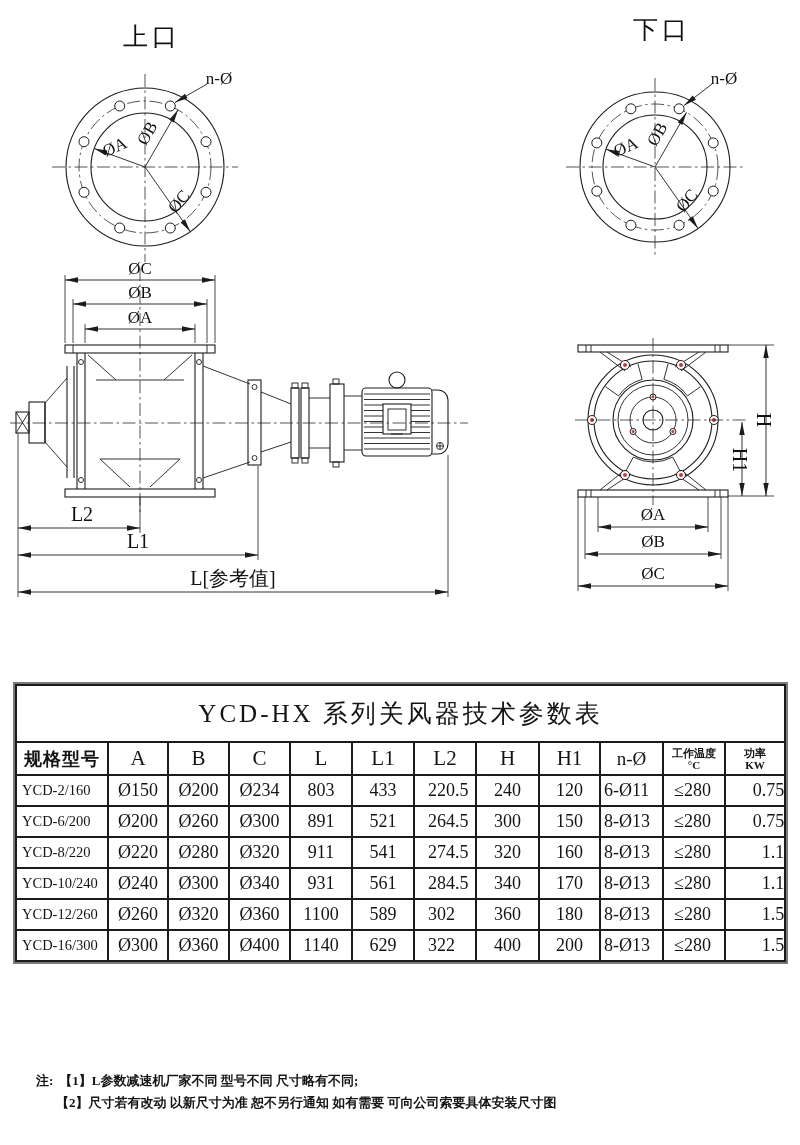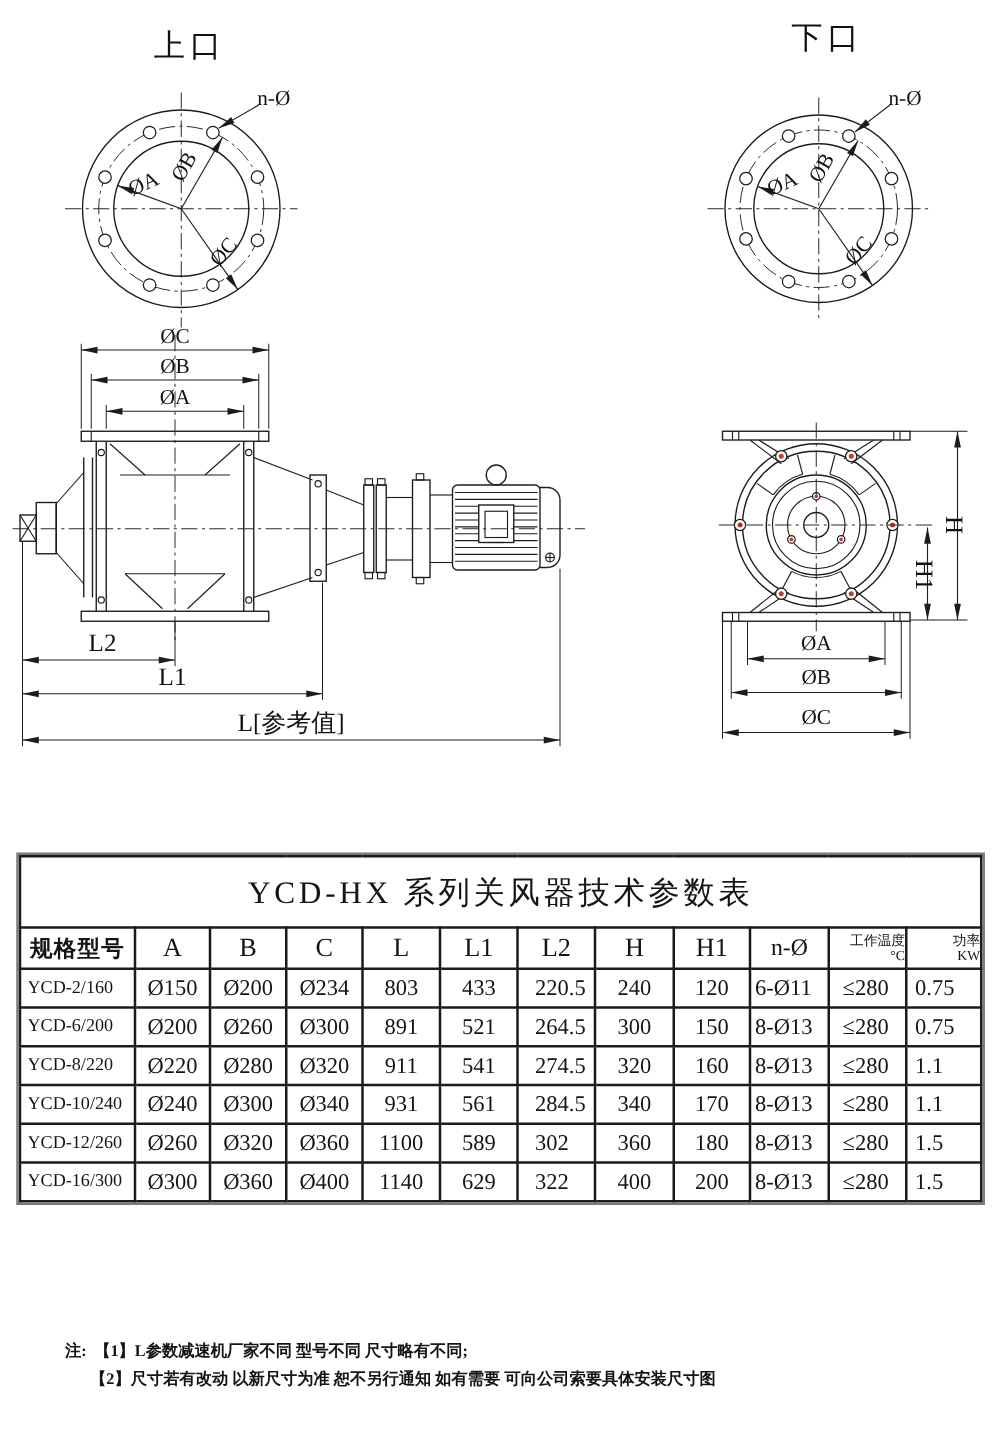--- a/index.html
+++ b/index.html
@@ -27,29 +27,29 @@
     outline:2px solid #7a7a78;
   }
   #spec-table td,#spec-table th{
     border:2px solid #1b1b1b;padding:0;overflow:hidden;white-space:nowrap;
     text-align:center;vertical-align:middle;font-weight:normal;
   }
   #spec-table .title-cell{height:55px;font-size:25px;letter-spacing:3px;}
   #spec-table thead th{height:31px;font-size:21px;}
   #spec-table thead th.model-h{font-size:18px;font-weight:bold;letter-spacing:1px;}
   #spec-table thead th.nbolt-h{font-size:19px;}
-  #spec-table thead th.two-line{font-size:11px;line-height:12px;font-weight:normal;text-align:right;}
+  #spec-table thead th.two-line{font-size:11px;line-height:12px;font-weight:bold;}
   #spec-table tbody td{height:29px;font-size:18px;}
   #spec-table tbody td:nth-child(1){text-align:left;padding-left:5px;font-size:14.5px;}
   #spec-table tbody td:nth-child(7){text-align:left;padding-left:13px;}
   #spec-table tbody td:nth-child(10){text-align:left;padding-left:3px;margin-left:12px;}
   #spec-table tbody td:nth-child(11){text-align:center;padding-right:3px;}
-  #spec-table tbody td:nth-child(12){text-align:left;padding-left:6px;margin-top:10px;}
+  #spec-table tbody td:nth-child(12){text-align:right;padding-left:6px;margin-top:10px;}
   
-  #notes{position:absolute;left:52px;top:1070px;font-size:13px;font-weight:bold;line-height:22px;}
+  #notes{position:absolute;left:36px;top:1070px;font-size:13px;font-weight:bold;line-height:22px;}
   #notes .indent{margin-left:20px;}
   #notes .pfx{margin-right:6px;}
 </style>
 </head>
 <body>
 
 <svg id="drawing" width="800" height="660" viewBox="0 0 800 660" xmlns="http://www.w3.org/2000/svg">
   <defs>
     <marker id="arr" markerWidth="14" markerHeight="8" refX="13.5" refY="4" orient="auto-start-reverse" markerUnits="userSpaceOnUse">
       <path d="M13.5,4 L0.5,1.3 L0.5,6.7 Z" fill="#1c1c1c"></path>

